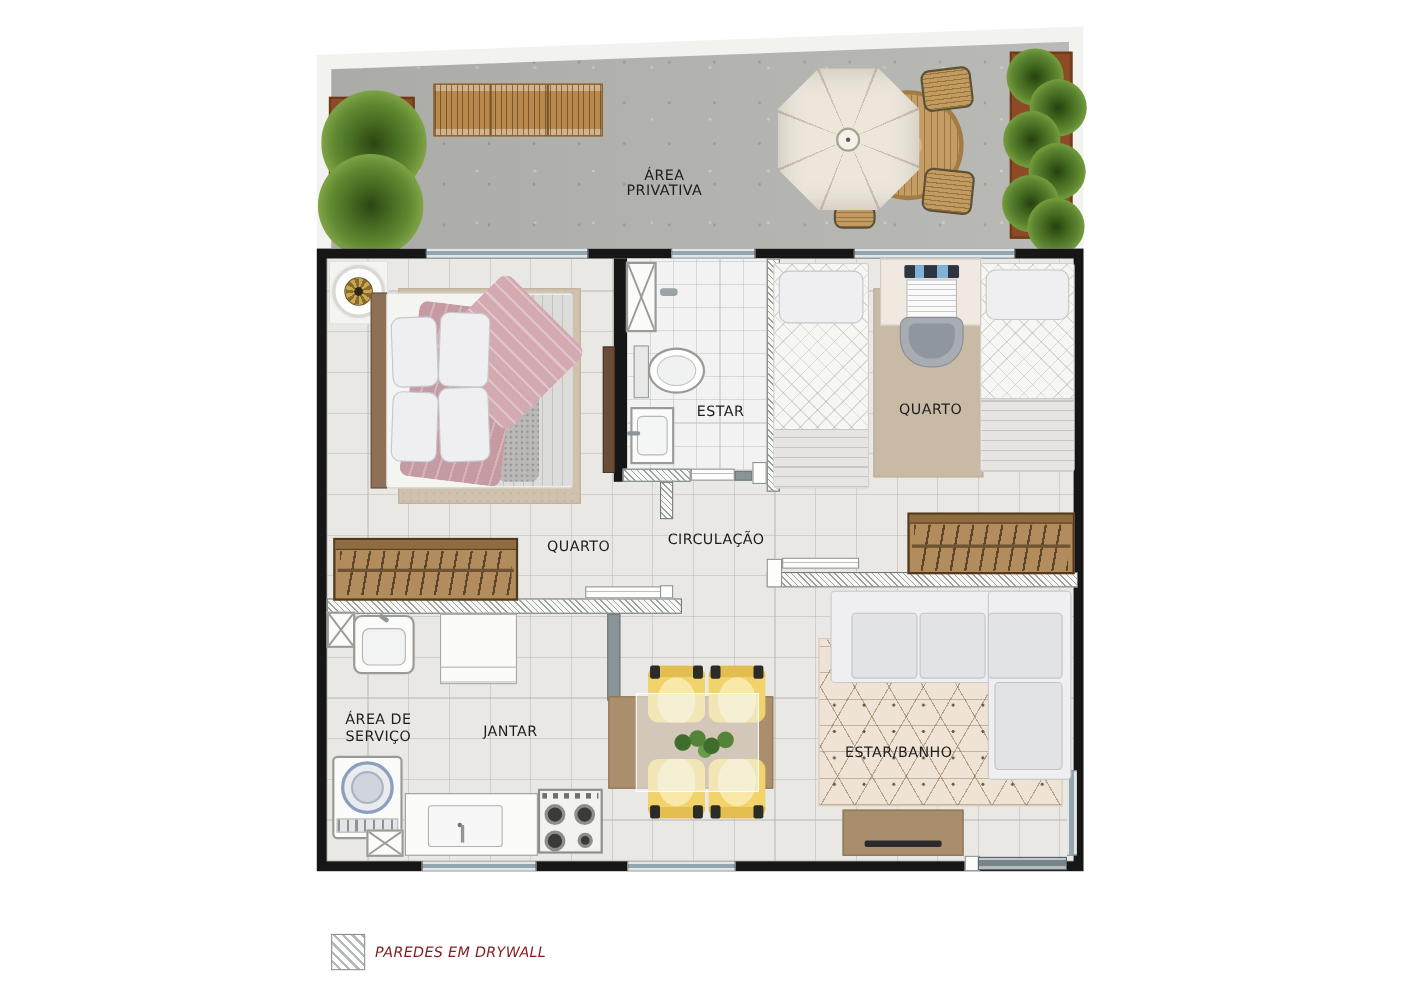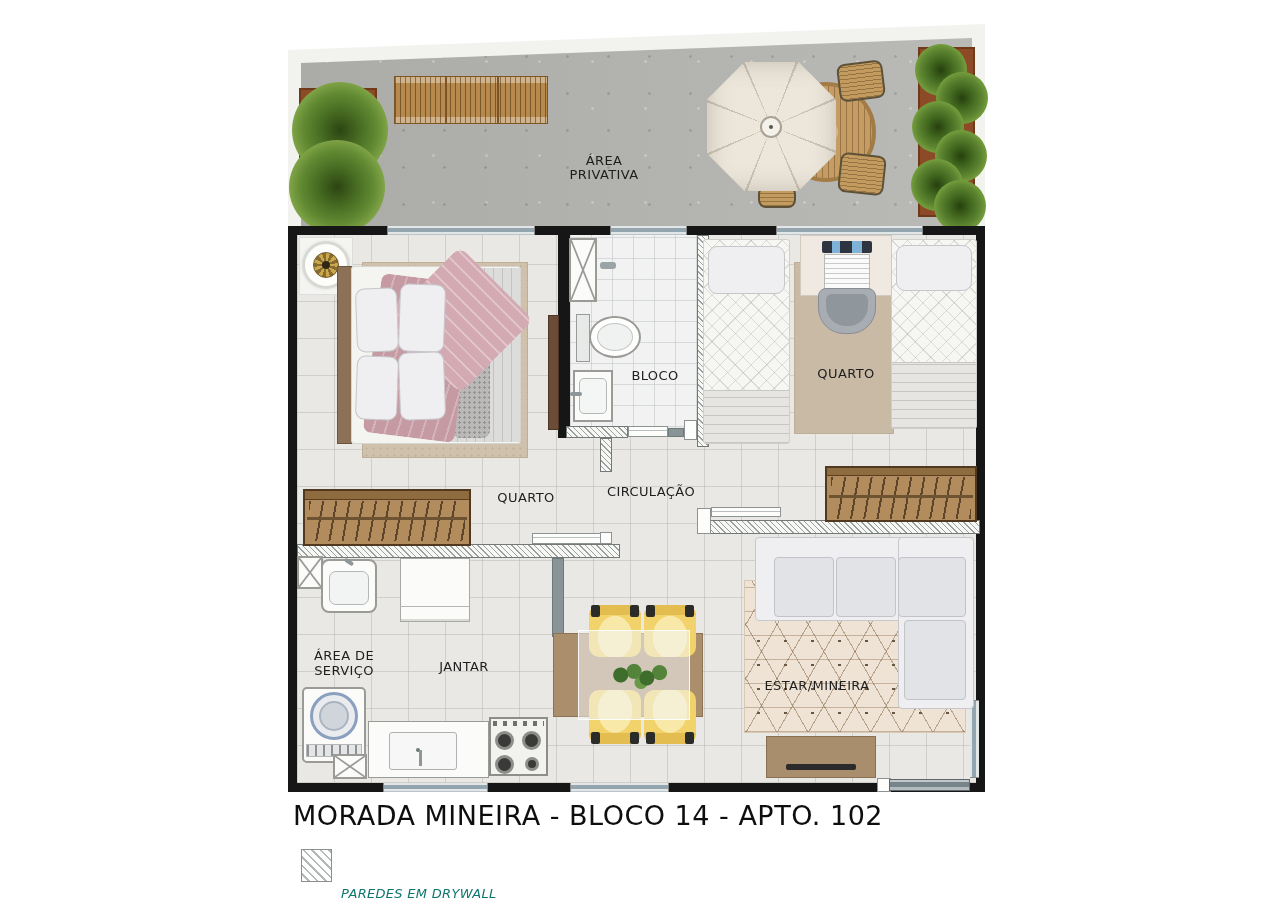--- a/index.html
+++ b/index.html
@@ -92,21 +92,21 @@
       repeating-linear-gradient(0deg,rgba(128,98,66,0.38) 0 1px,transparent 1px 24px),
       radial-gradient(rgba(60,40,20,0.75) 1.2px,transparent 1.7px);
     background-size:auto,auto,auto,27px 24px;}
 
   .lbl{color:#1e1e1e;font-size:13px;letter-spacing:0.4px;font-weight:500;
     transform:translate(-50%,-50%);white-space:nowrap;text-align:center;}
 
   .title{left:293px;top:800px;font-size:27px;color:#0e0e0e;letter-spacing:0.5px;font-weight:500;white-space:nowrap;}
   .legendbox{left:301px;top:849px;width:31px;height:33px;border:1px solid #8b8f8f;background-color:#fff;
     background-image:repeating-linear-gradient(45deg,transparent 0 4px,#b4b8b8 4px 6px);}
-  .legendtxt{left:341px;top:886px;font-size:13px;font-style:italic;color:#0f766e;letter-spacing:0.3px;white-space:nowrap;}
+  .legendtxt{left:341px;top:859px;font-size:13px;font-style:italic;color:#7f1d1d;letter-spacing:0.3px;white-space:nowrap;}
 </style>
 </head>
 <body>
 
 <div id="canvas">
 
   <div class="parapet"></div>
   <div class="concrete"></div>
 
   <div class="planter" style="left:299px;top:88px;width:78px;height:124px;"></div>
@@ -198,21 +198,21 @@
       <line x1="28" y1="0" x2="0" y2="64" stroke="#9a9a97" stroke-width="2"></line>
     </svg>
   </div>
   <div style="left:600px;top:262px;width:16px;height:7px;background:#9aa3a6;border-radius:3px;"></div>
   <div style="left:576px;top:314px;width:14px;height:48px;background:#e7e9e9;border:1px solid #9a9a97;"></div>
   <div style="left:589px;top:316px;width:52px;height:42px;background:#fefefd;border:2px solid #9a9a97;border-radius:50%;"></div>
   <div style="left:597px;top:323px;width:36px;height:28px;background:#f0f1f1;border:1px solid #c4c6c6;border-radius:50%;"></div>
   <div class="whitebx" style="left:573px;top:370px;width:40px;height:52px;"></div>
   <div style="left:579px;top:378px;width:28px;height:36px;background:#f4f5f5;border:1px solid #b5b7b7;border-radius:5px;"></div>
   <div style="left:570px;top:392px;width:12px;height:4px;background:#8e9699;border-radius:2px;"></div>
-  <div class="lbl" style="left:655px;top:375px;">BLOCO</div>
+  <div class="lbl" style="left:655px;top:375px;">ESTAR</div>
 
   <div class="rug1" style="left:794px;top:262px;width:100px;height:172px;background:#c9baa6;"></div>
 
   <div class="quilt" style="left:703px;top:239px;width:87px;height:205px;"></div>
   <div class="foot" style="left:704px;top:390px;width:85px;height:53px;"></div>
   <div class="pillow" style="left:708px;top:246px;width:77px;height:48px;"></div>
 
   <div class="quilt" style="left:891px;top:239px;width:86px;height:190px;"></div>
   <div class="foot" style="left:892px;top:362px;width:84px;height:66px;"></div>
   <div class="pillow" style="left:896px;top:245px;width:76px;height:46px;"></div>
@@ -296,19 +296,18 @@
 
   <div class="rug3" style="left:744px;top:580px;width:222px;height:153px;"></div>
   <div class="sofa" style="left:755px;top:537px;width:219px;height:84px;"></div>
   <div class="sofa" style="left:898px;top:537px;width:76px;height:172px;"></div>
   <div class="cush" style="left:774px;top:557px;width:60px;height:60px;"></div>
   <div class="cush" style="left:836px;top:557px;width:60px;height:60px;"></div>
   <div class="cush" style="left:898px;top:557px;width:68px;height:60px;"></div>
   <div class="cush" style="left:904px;top:620px;width:62px;height:80px;"></div>
   <div style="left:766px;top:736px;width:110px;height:42px;background:#a98e6e;border:1px solid #88714f;"></div>
   <div style="left:786px;top:764px;width:70px;height:6px;background:#2b2b2b;border-radius:2px;"></div>
-  <div class="lbl" style="left:817px;top:685px;">ESTAR/MINEIRA</div>
-
-  <div class="title">MORADA MINEIRA -  BLOCO 14 - APTO. 102</div>
+  <div class="lbl" style="left:817px;top:685px;">ESTAR/BANHO</div>
+
   <div class="legendbox"></div>
   <div class="legendtxt">PAREDES EM DRYWALL</div>
 
 </div>
 
 </body></html>

